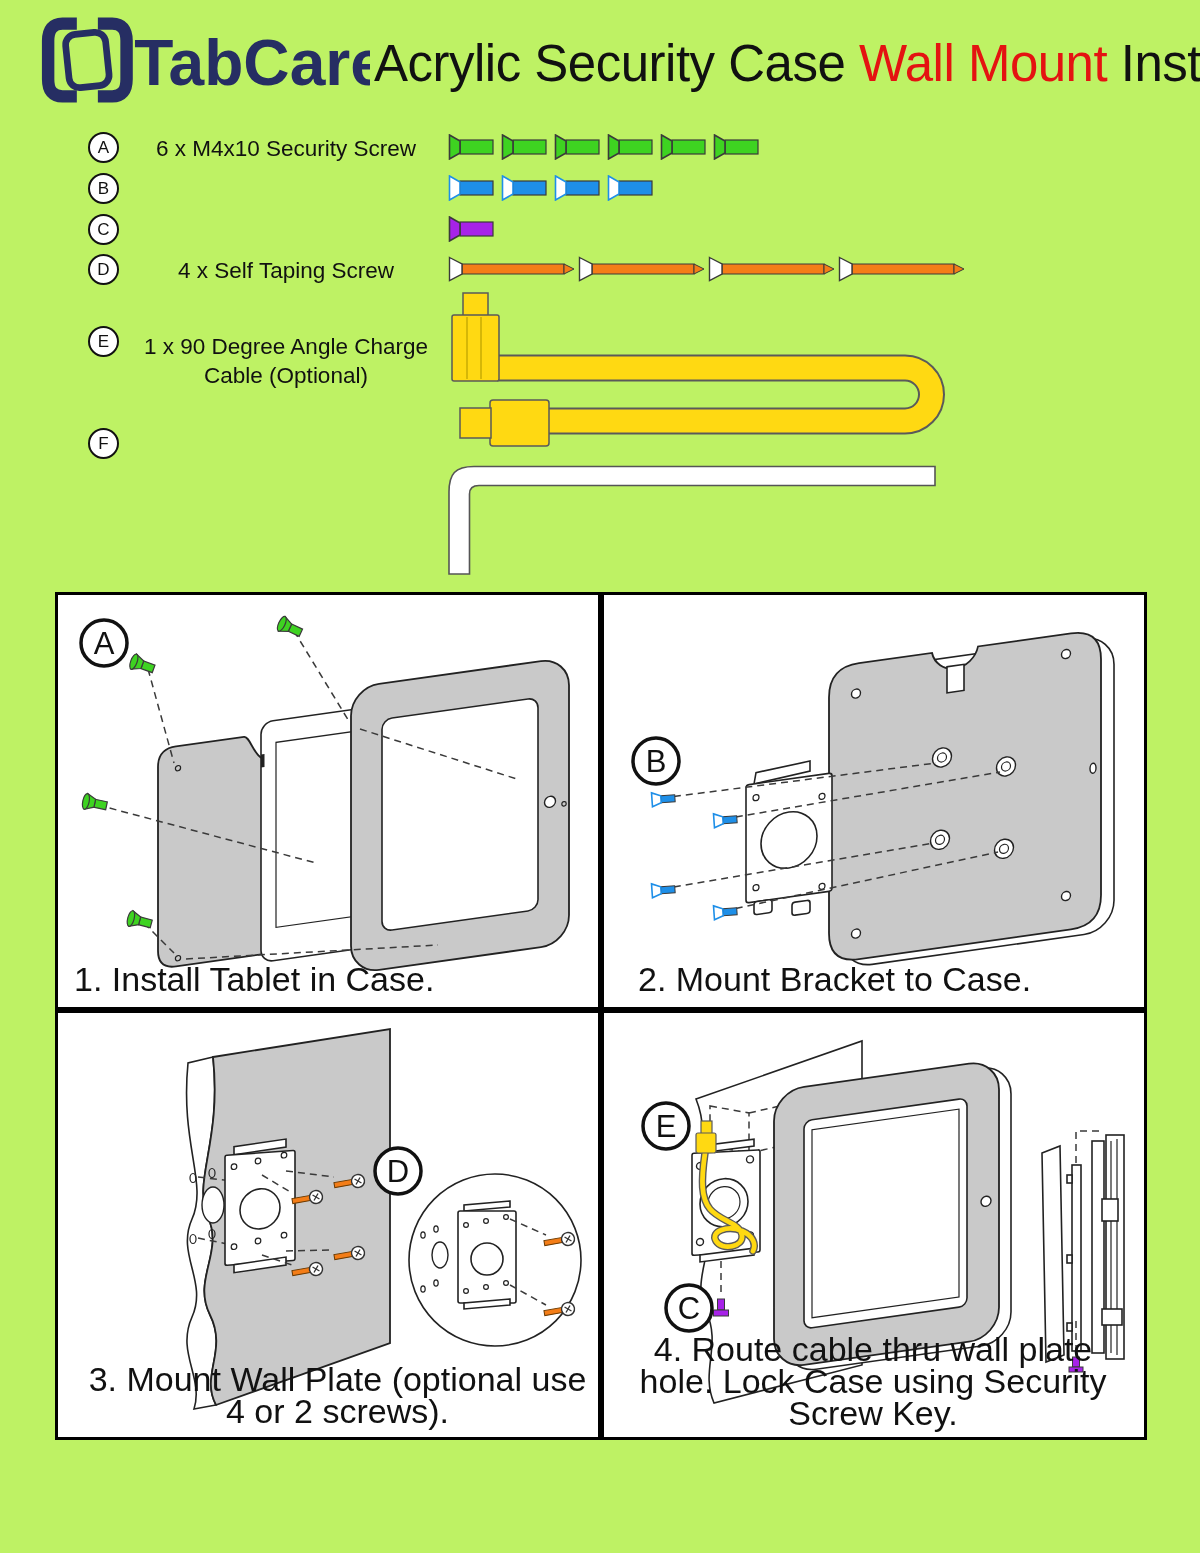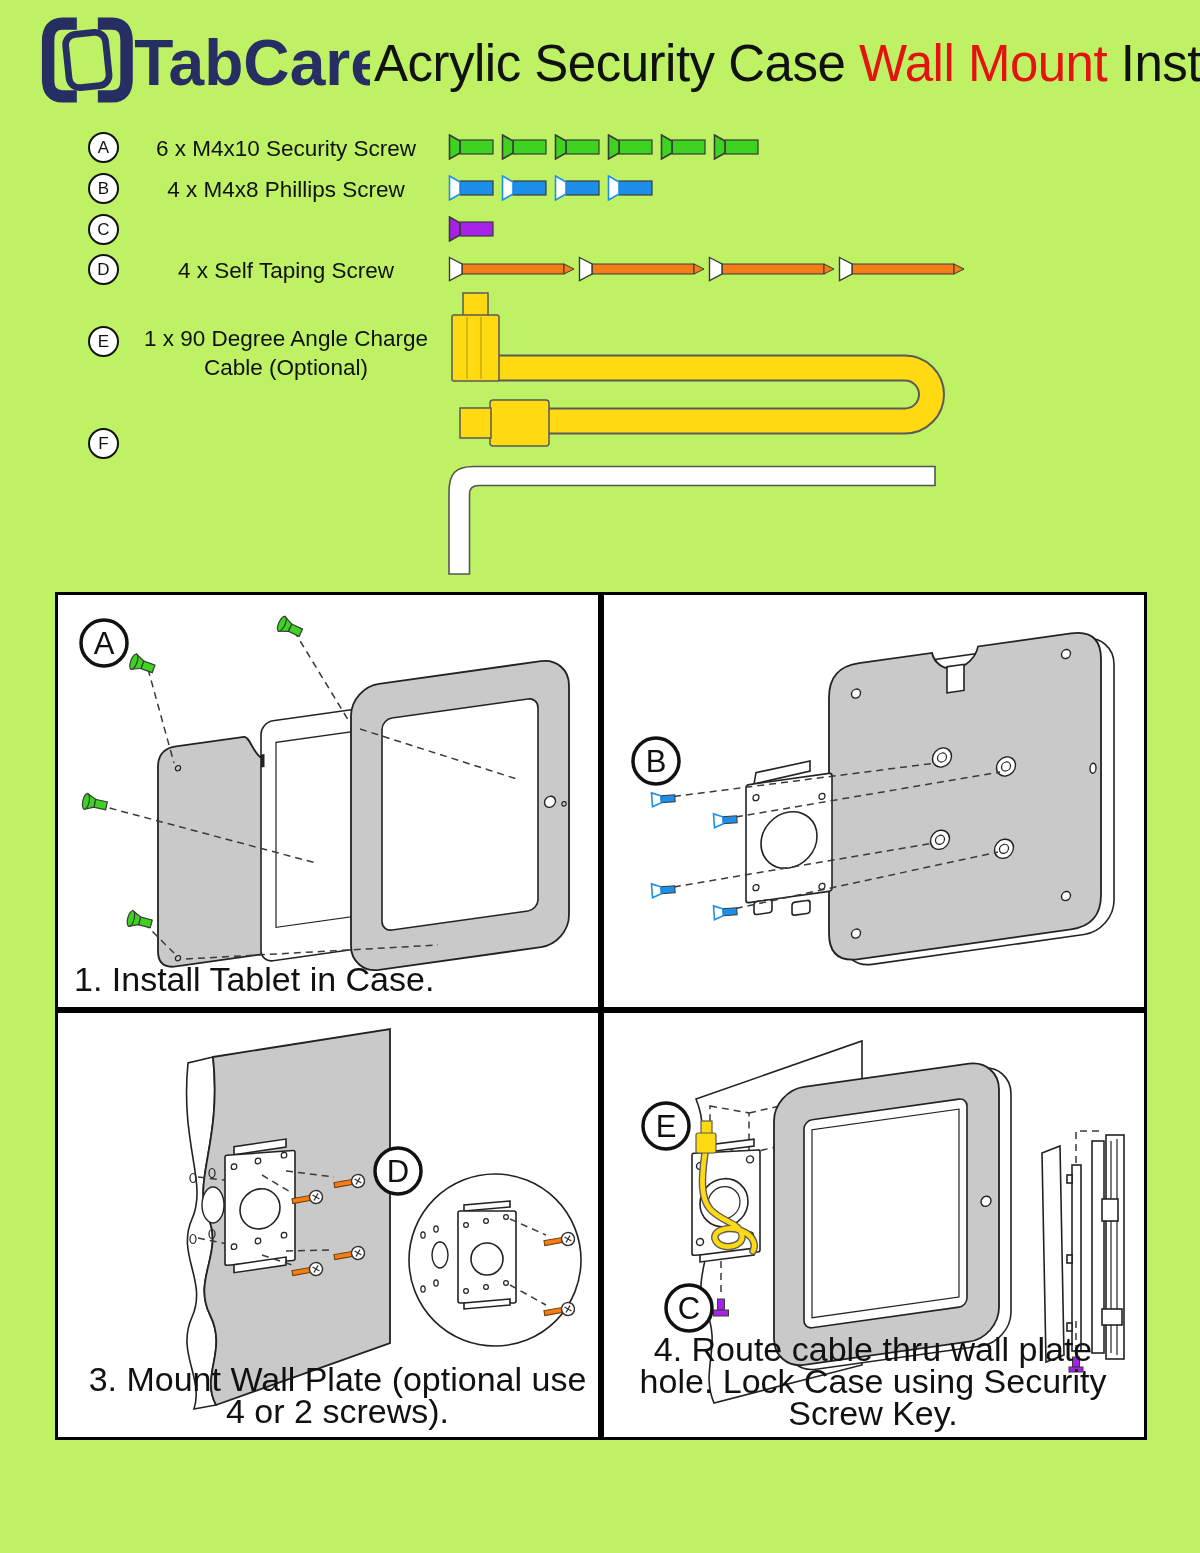--- a/index.html
+++ b/index.html
@@ -80,21 +80,20 @@
           <rect x="12" y="6" width="33" height="14" fill="#3ed321" stroke="#3a3a3a" stroke-width="1.2"></rect>
           <polygon points="1.5,1 12,7 12,19 1.5,25" fill="#3ed321" stroke="#3a3a3a" stroke-width="1.6"></polygon>
         </svg>
         <svg class="screw" width="48" height="26" viewBox="0 0 48 26">
           <rect x="12" y="6" width="33" height="14" fill="#3ed321" stroke="#3a3a3a" stroke-width="1.2"></rect>
           <polygon points="1.5,1 12,7 12,19 1.5,25" fill="#3ed321" stroke="#3a3a3a" stroke-width="1.6"></polygon>
         </svg>
       </span>
 
     <span class="part-badge" style="top:173px">B</span>
-    <span class="part-label" style="top:175px">4 x M4x8 Phillips Screw</span>
     <span class="screw-row" style="top:175px">
         <svg class="screw" width="48" height="26" viewBox="0 0 48 26">
           <rect x="12" y="6" width="33" height="14" fill="#1e8fe8" stroke="#3a3a3a" stroke-width="1.2"></rect>
           <polygon points="1.5,1 12,7 12,19 1.5,25" fill="#ffffff" stroke="#1e8fe8" stroke-width="1.6"></polygon>
         </svg>
         <svg class="screw" width="48" height="26" viewBox="0 0 48 26">
           <rect x="12" y="6" width="33" height="14" fill="#1e8fe8" stroke="#3a3a3a" stroke-width="1.2"></rect>
           <polygon points="1.5,1 12,7 12,19 1.5,25" fill="#ffffff" stroke="#1e8fe8" stroke-width="1.6"></polygon>
         </svg>
         <svg class="screw" width="48" height="26" viewBox="0 0 48 26">
@@ -134,21 +133,21 @@
           <polygon points="1.5,1.5 14,8 14,18 1.5,24.5" fill="#ffffff" stroke="#3a3a3a" stroke-width="1.4"></polygon>
         </svg>
         <svg class="screw" width="128" height="26" viewBox="0 0 128 26">
           <rect x="14" y="8" width="102" height="10" fill="#f47d17" stroke="#3a3a3a" stroke-width="1"></rect>
           <polygon points="116,8 126,13 116,18" fill="#f47d17" stroke="#3a3a3a" stroke-width="1"></polygon>
           <polygon points="1.5,1.5 14,8 14,18 1.5,24.5" fill="#ffffff" stroke="#3a3a3a" stroke-width="1.4"></polygon>
         </svg>
       </span>
 
     <span class="part-badge" style="top:326px">E</span>
-    <span class="part-label" style="top:324px">1 x 90 Degree Angle Charge Cable (Optional)</span>
+    <span class="part-label" style="top:332px">1 x 90 Degree Angle Charge Cable (Optional)</span>
 
     <span class="part-badge" style="top:428px">F</span>
 
     <svg class="graphic" style="left:447px;top:288px" width="505" height="162" viewBox="0 0 505 162">
       <path d="M 50 80 H 458 A 26.5 26.5 0 0 1 458 133 H 100" fill="none" stroke="#5a5a5a" stroke-width="27"></path>
       <path d="M 50 80 H 458 A 26.5 26.5 0 0 1 458 133 H 100" fill="none" stroke="var(--cable-yellow)" stroke-width="23"></path>
       <rect x="16" y="5" width="25" height="23" fill="var(--cable-yellow)" stroke="#5a5a5a" stroke-width="1.5"></rect>
       <rect x="5" y="27" width="47" height="66" rx="2" fill="var(--cable-yellow)" stroke="#5a5a5a" stroke-width="1.5"></rect>
       <line x1="20" y1="29" x2="20" y2="91" stroke="#bba000" stroke-width="1.2"></line>
       <line x1="34" y1="29" x2="34" y2="91" stroke="#bba000" stroke-width="1.2"></line>
@@ -255,20 +254,21 @@
         <line class="dash" x1="120" y1="316" x2="394" y2="257"></line>
         <use href="#bscrew" transform="translate(46,205) rotate(-4)"></use>
         <use href="#bscrew" transform="translate(108,226) rotate(-4)"></use>
         <use href="#bscrew" transform="translate(46,296) rotate(-4)"></use>
         <use href="#bscrew" transform="translate(108,318) rotate(-4)"></use>
         <g>
           <circle class="badge-circle" cx="52" cy="166" r="23"></circle>
           <text class="badge-letter" x="52" y="177">B</text>
         </g>
       </svg>
+      <div class="caption cap2">2. Mount Bracket to Case.</div>
     </div>
 
     <div class="cell r2">
       <svg class="diagram" width="540" height="424" viewBox="0 0 540 424">
         <defs>
           <g id="oscrew">
             <rect x="-24" y="-2.5" width="24" height="5" fill="var(--screw-orange)" stroke="#6b3a00" stroke-width="1"></rect>
             <circle cx="0" cy="0" r="6.5" fill="#fff" stroke="#333" stroke-width="1.4"></circle>
             <g transform="rotate(40)">
               <line x1="-4" y1="0" x2="4" y2="0" stroke="#333" stroke-width="1.3"></line>

